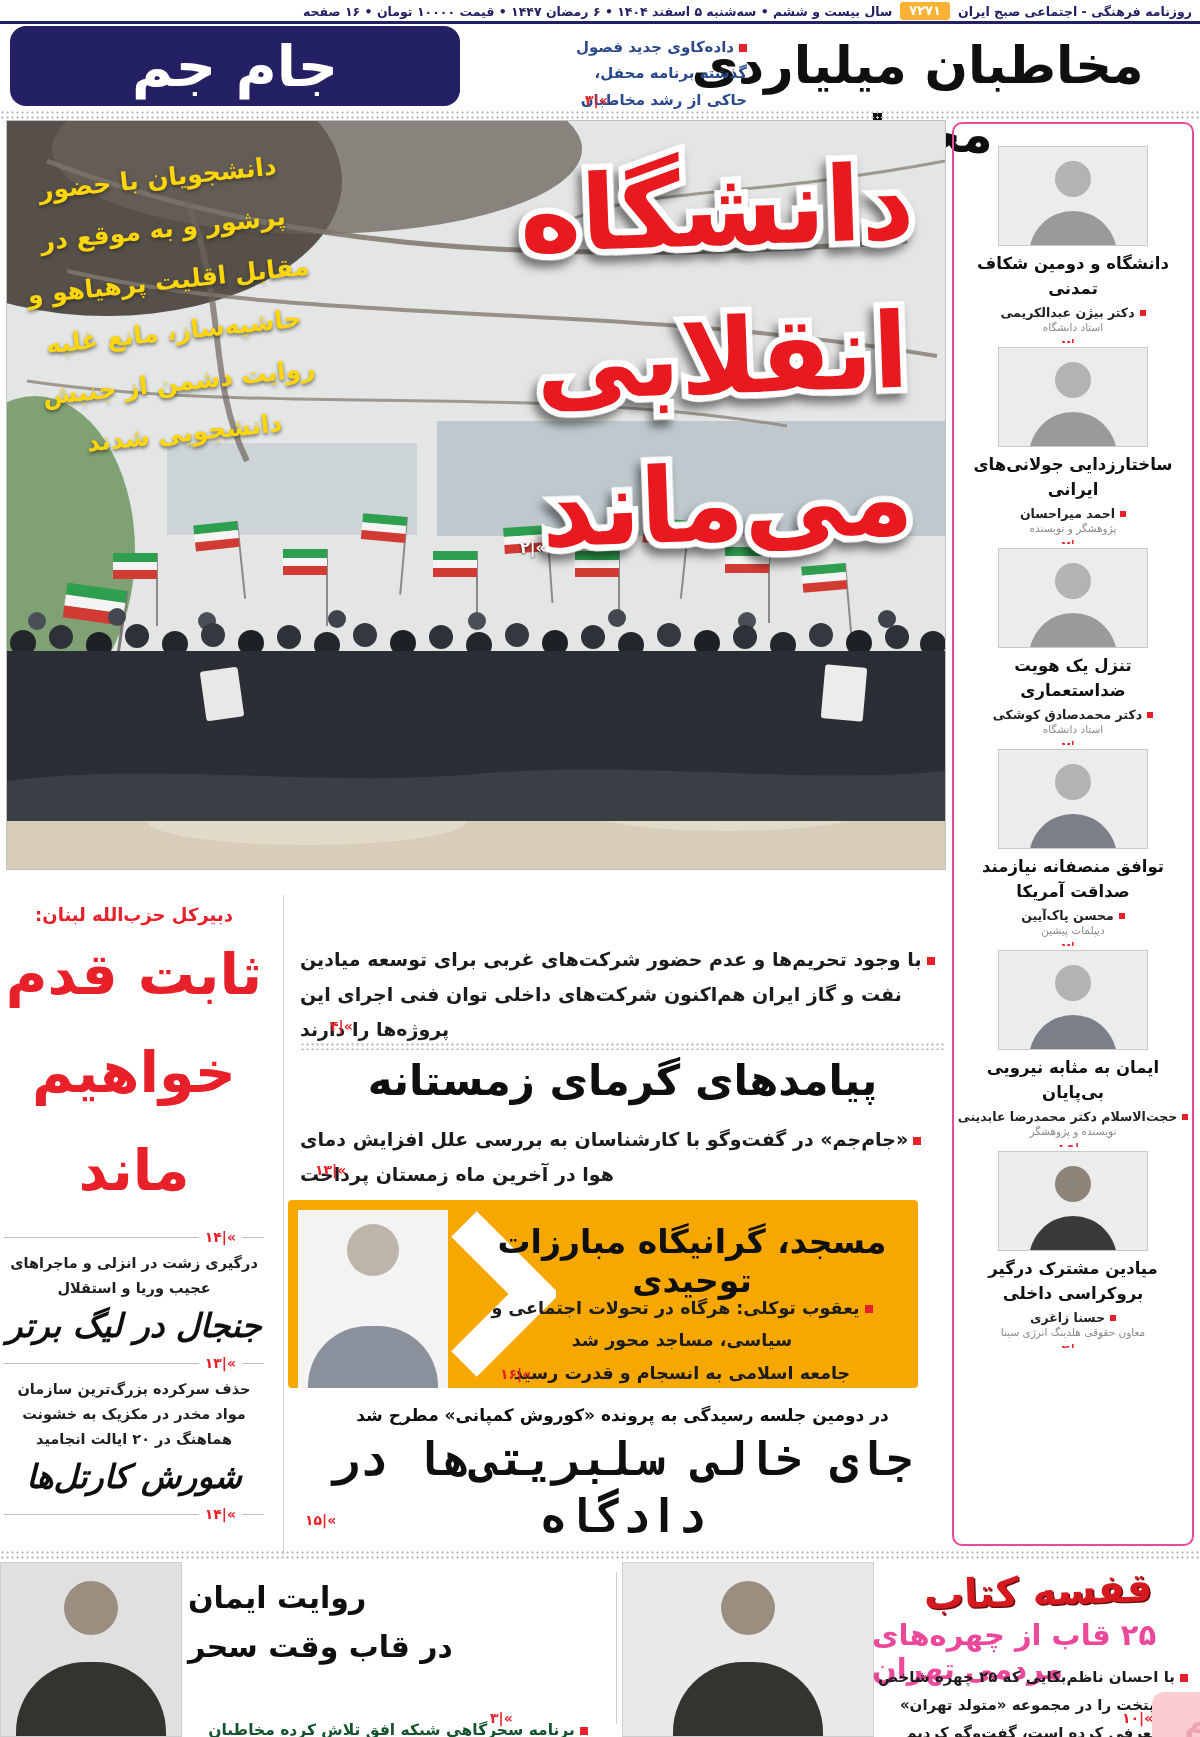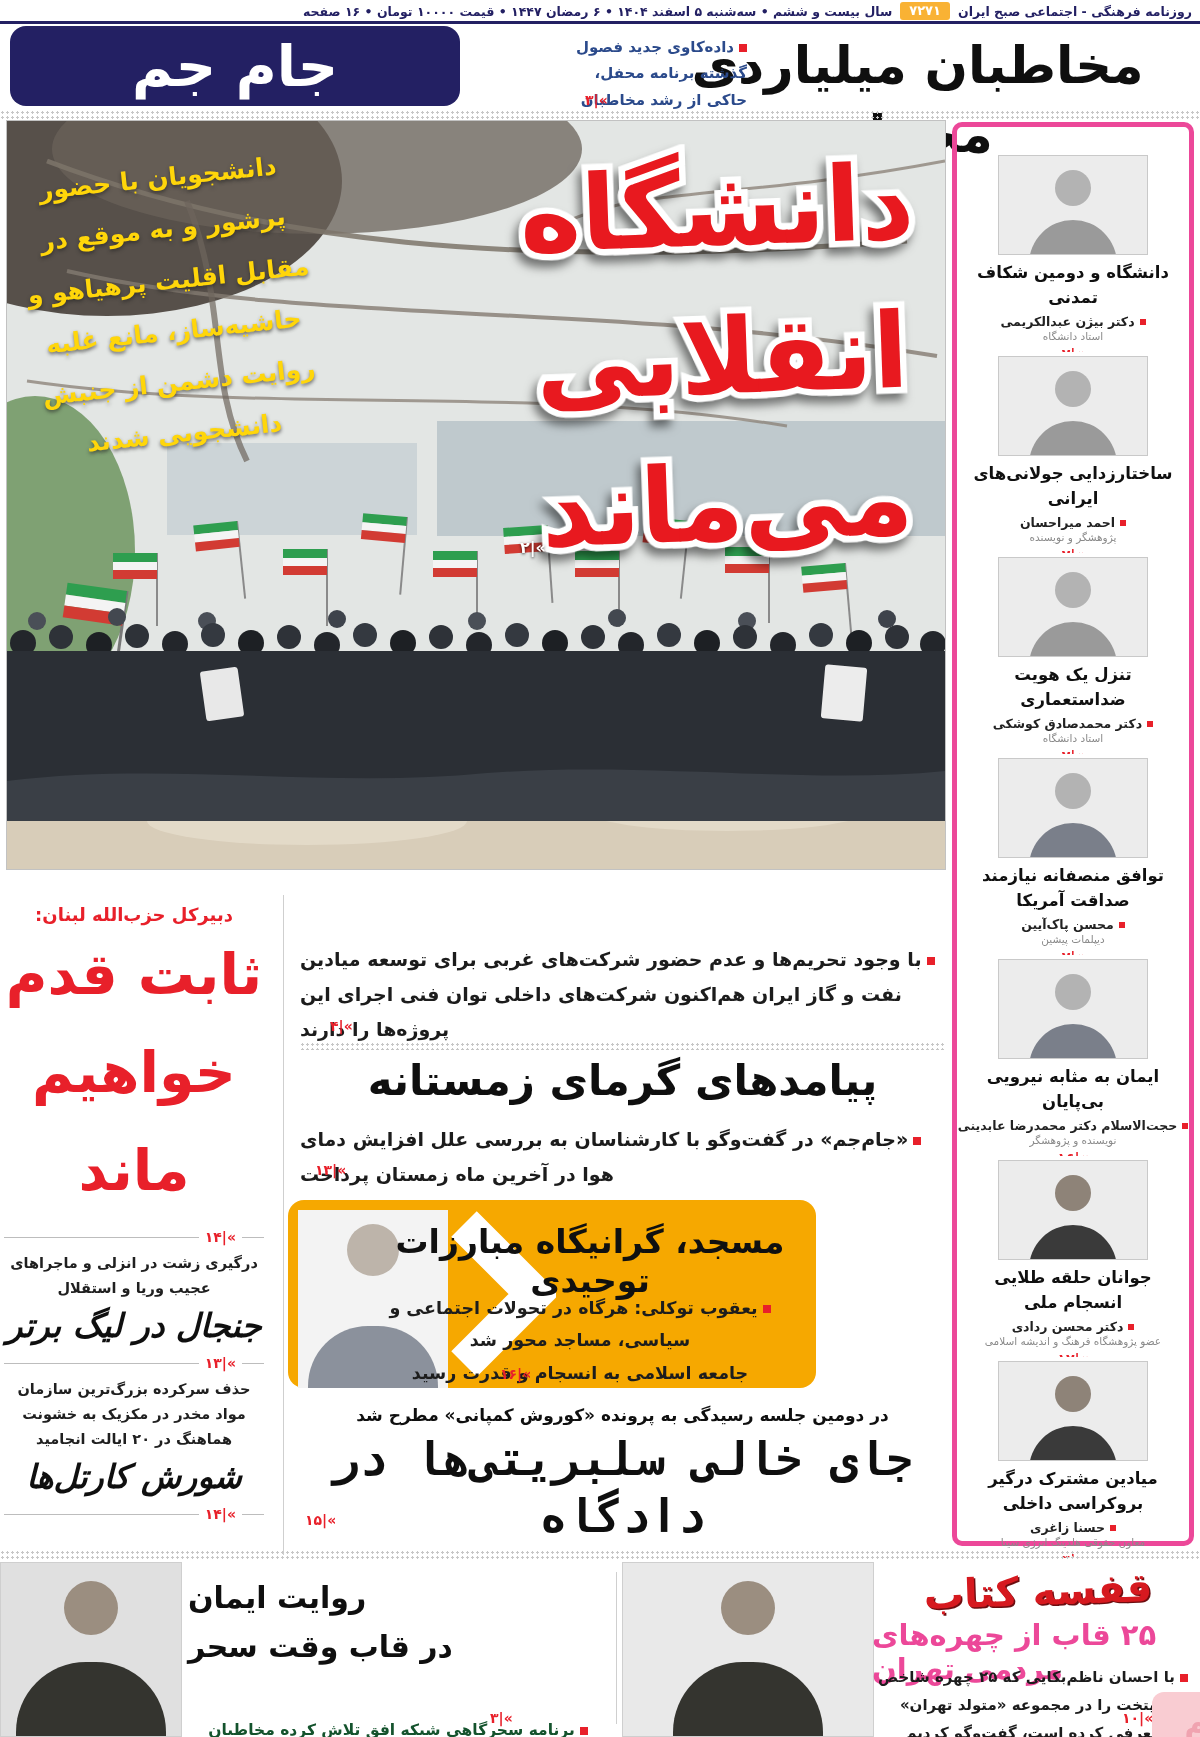--- a/index.html
+++ b/index.html
@@ -38,22 +38,22 @@
               text-shadow:0 2px 4px rgba(35,35,35,.65);z-index:5;}
   .lead-head{position:absolute;top:136px;right:252px;width:452px;transform:rotate(-2deg);z-index:4;text-align:center;}
   .lead-line{position:relative;font-size:104px;font-weight:bold;line-height:1.42;letter-spacing:-2px;}
   .lead-line .stroke{position:absolute;inset:0;color:#fff;-webkit-text-stroke:13px #ffffff;
                      filter:drop-shadow(-4px 7px 5px rgba(0,0,0,.5));}
   .lead-line .fill{position:relative;color:#e8191f;}
   .lead-pm{position:absolute;top:538px;left:520px;z-index:6;color:#fff;font-weight:bold;font-size:16px;
            direction:ltr;unicode-bidi:bidi-override;text-shadow:0 1px 3px rgba(0,0,0,.8);}
 
   
-  .sidebar{position:absolute;top:122px;left:952px;width:242px;height:1424px;border:5px solid #ec4899;
-           border-radius:10px;box-sizing:border-box;padding-top:24px;}
+  .sidebar{position:absolute;top:122px;left:952px;width:242px;height:1424px;border:2px solid #ec4899;
+           border-radius:10px;box-sizing:border-box;padding-top:18px;}
   .card{height:201px;text-align:center;overflow:hidden;cursor:pointer;}
   .avatar{width:150px;height:100px;background:#ececec;border:1px solid #c9c9c9;margin:4px auto 6px;
           position:relative;overflow:hidden;box-sizing:border-box;}
   .avatar::before{content:"";position:absolute;top:14px;left:50%;transform:translateX(-50%);
                   width:36px;height:36px;border-radius:50%;background:#b3b3b3;}
   .avatar::after{content:"";position:absolute;bottom:-12px;left:50%;transform:translateX(-50%);
                  width:88px;height:46px;border-radius:44px 44px 0 0;background:#9a9a9a;}
   .avatar.dark::before{background:#8e8378;}
   .avatar.dark::after{background:#3a3a3a;}
   .avatar.suit::after{background:#7a7f8a;}
@@ -64,22 +64,22 @@
   .c-pm{margin-top:2px;}
 
   
   .midhead{position:absolute;left:300px;width:645px;text-align:center;font-weight:bold;color:#0f0f0f;
            letter-spacing:-1px;cursor:pointer;}
   .midsum{position:absolute;left:300px;width:645px;text-align:left;font-size:19px;font-weight:bold;
           color:#1c1c1c;line-height:1.85;}
   .vline{position:absolute;width:1px;background:#cfcfcf;}
 
   
-  .ybox{position:absolute;top:1200px;left:288px;width:528px;height:188px;background:#f6a800;
-        border-radius:16px;cursor:pointer;}
+  .ybox{position:absolute;top:1200px;left:288px;width:630px;height:188px;background:#f6a800;
+        border-radius:4px;cursor:pointer;}
   .ybox .yphoto{position:absolute;left:10px;bottom:0;width:150px;height:178px;background:#f3f3f3;
                 overflow:hidden;}
   .ybox .yphoto::before{content:"";position:absolute;top:14px;left:50%;transform:translateX(-50%);
                         width:52px;height:52px;border-radius:50%;background:#bdb4aa;}
   .ybox .yphoto::after{content:"";position:absolute;bottom:-16px;left:50%;transform:translateX(-50%);
                        width:130px;height:78px;border-radius:60px 60px 0 0;background:#8b919c;}
   .ybox .chev{position:absolute;left:158px;top:10px;}
   .y-head{position:absolute;top:22px;right:16px;width:420px;text-align:center;font-size:33px;
           font-weight:bold;color:#101010;letter-spacing:-1px;}
   .y-sum{position:absolute;top:92px;right:16px;width:440px;text-align:center;font-size:17.5px;
@@ -318,27 +318,20 @@
     </div>
     <div class="card">
       <div class="avatar suit"></div>
       <div class="c-title">ایمان به مثابه نیرویی بی‌پایان</div>
       <div class="c-author"><span class="sq"></span><span>حجت‌الاسلام دکتر محمدرضا عابدینی</span></div>
       <div class="c-role">نویسنده و پژوهشگر</div>
       <div class="c-pm"><span class="pm">۱۶|«</span></div>
     </div>
     <div class="card">
       <div class="avatar dark"></div>
-      <div class="c-title">جوانان حلقه طلایی انسجام ملی</div>
-      <div class="c-author"><span class="sq"></span><span>دکتر محسن ردادی</span></div>
-      <div class="c-role">عضو پژوهشگاه فرهنگ و اندیشه اسلامی</div>
-      <div class="c-pm"><span class="pm">۱۲|«</span></div>
-    </div>
-    <div class="card">
-      <div class="avatar dark"></div>
       <div class="c-title">میادین مشترک درگیر بروکراسی داخلی</div>
       <div class="c-author"><span class="sq"></span><span>حسنا زاغری</span></div>
       <div class="c-role">معاون حقوقی هلدینگ انرژی سینا</div>
       <div class="c-pm"><span class="pm">۴|«</span></div>
     </div>
   </div>
 
   <div class="vline" style="left:283px;top:895px;height:660px;"></div>
 
   <div class="midsum" style="top:942px;">

